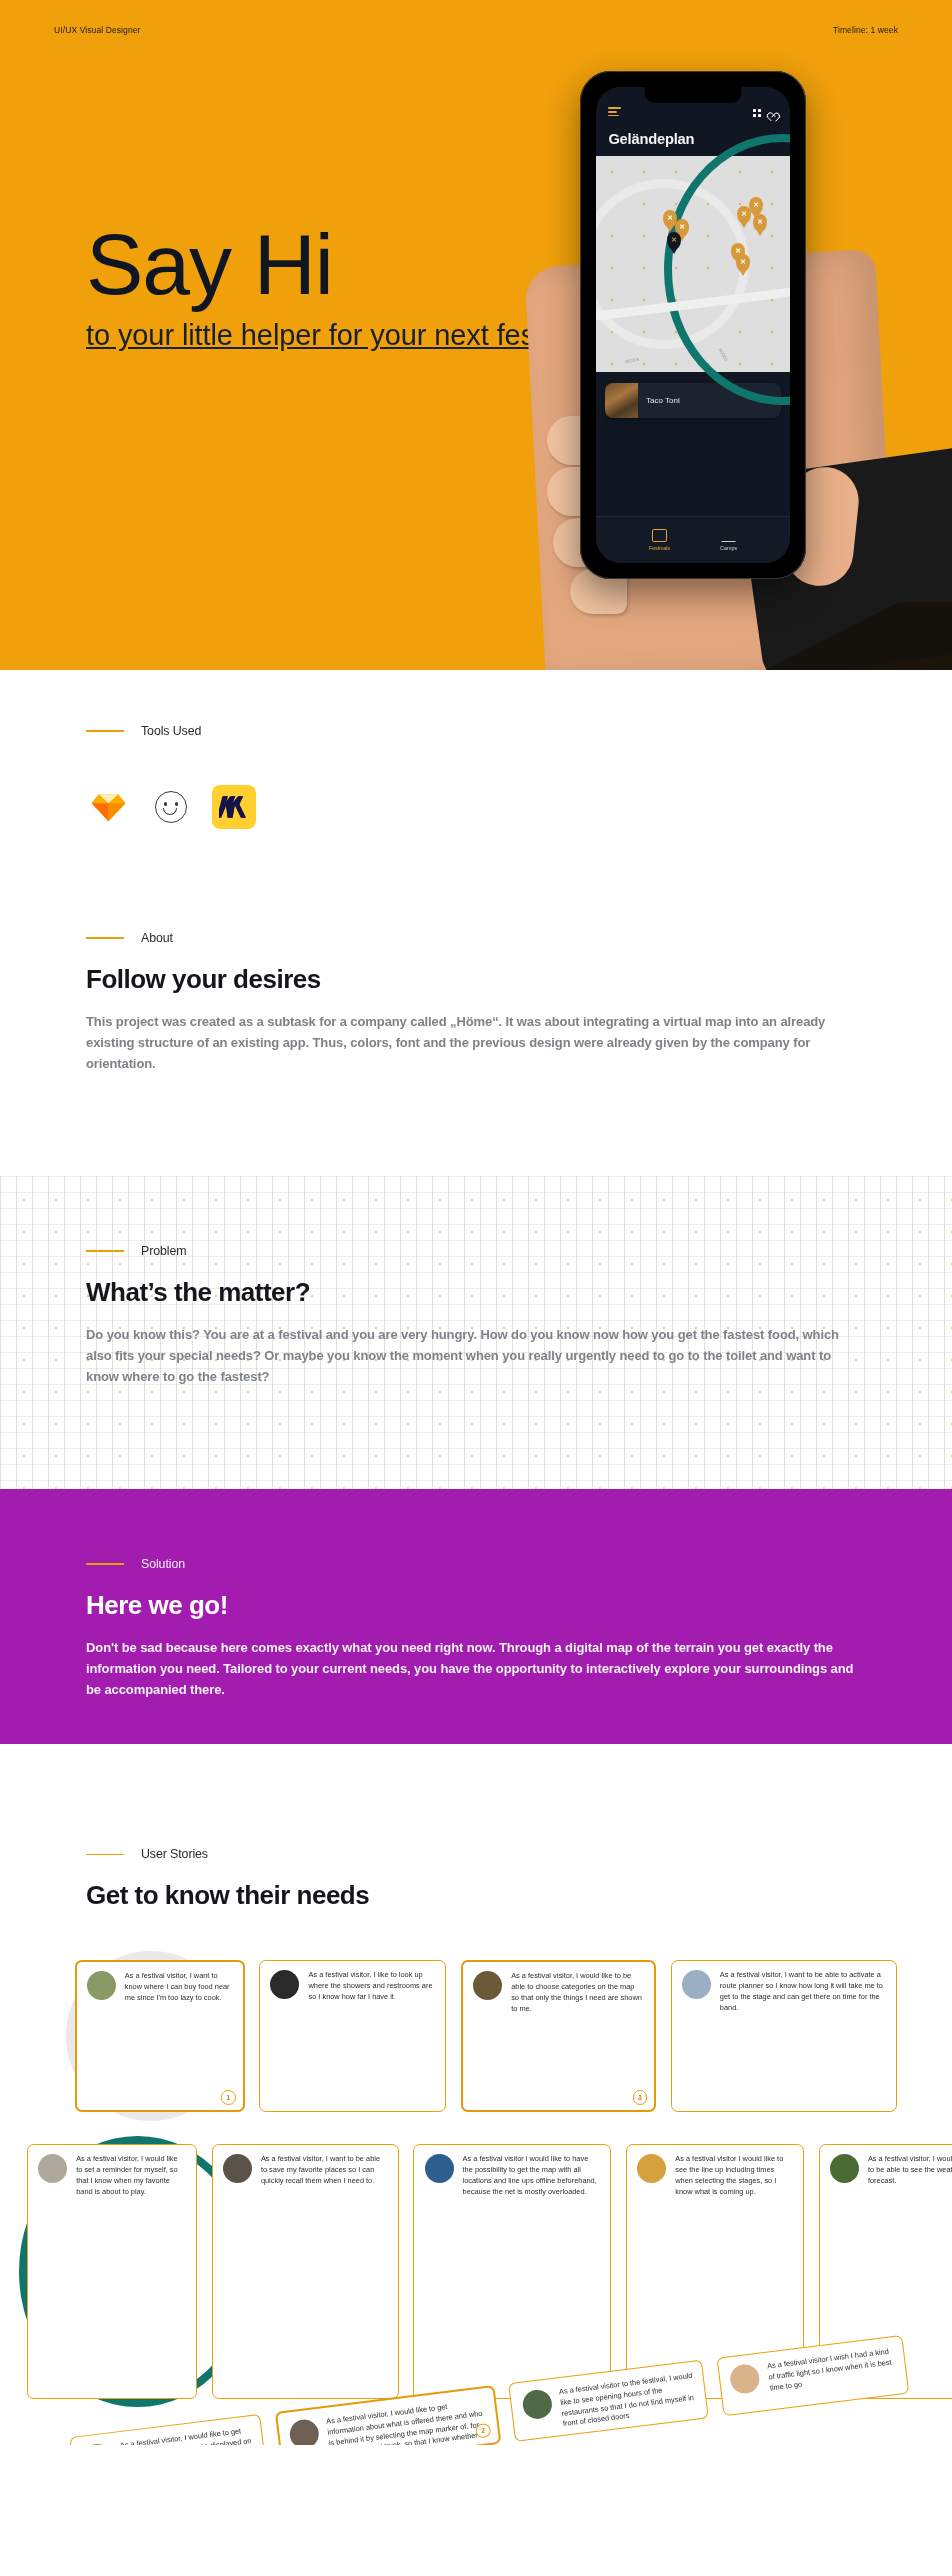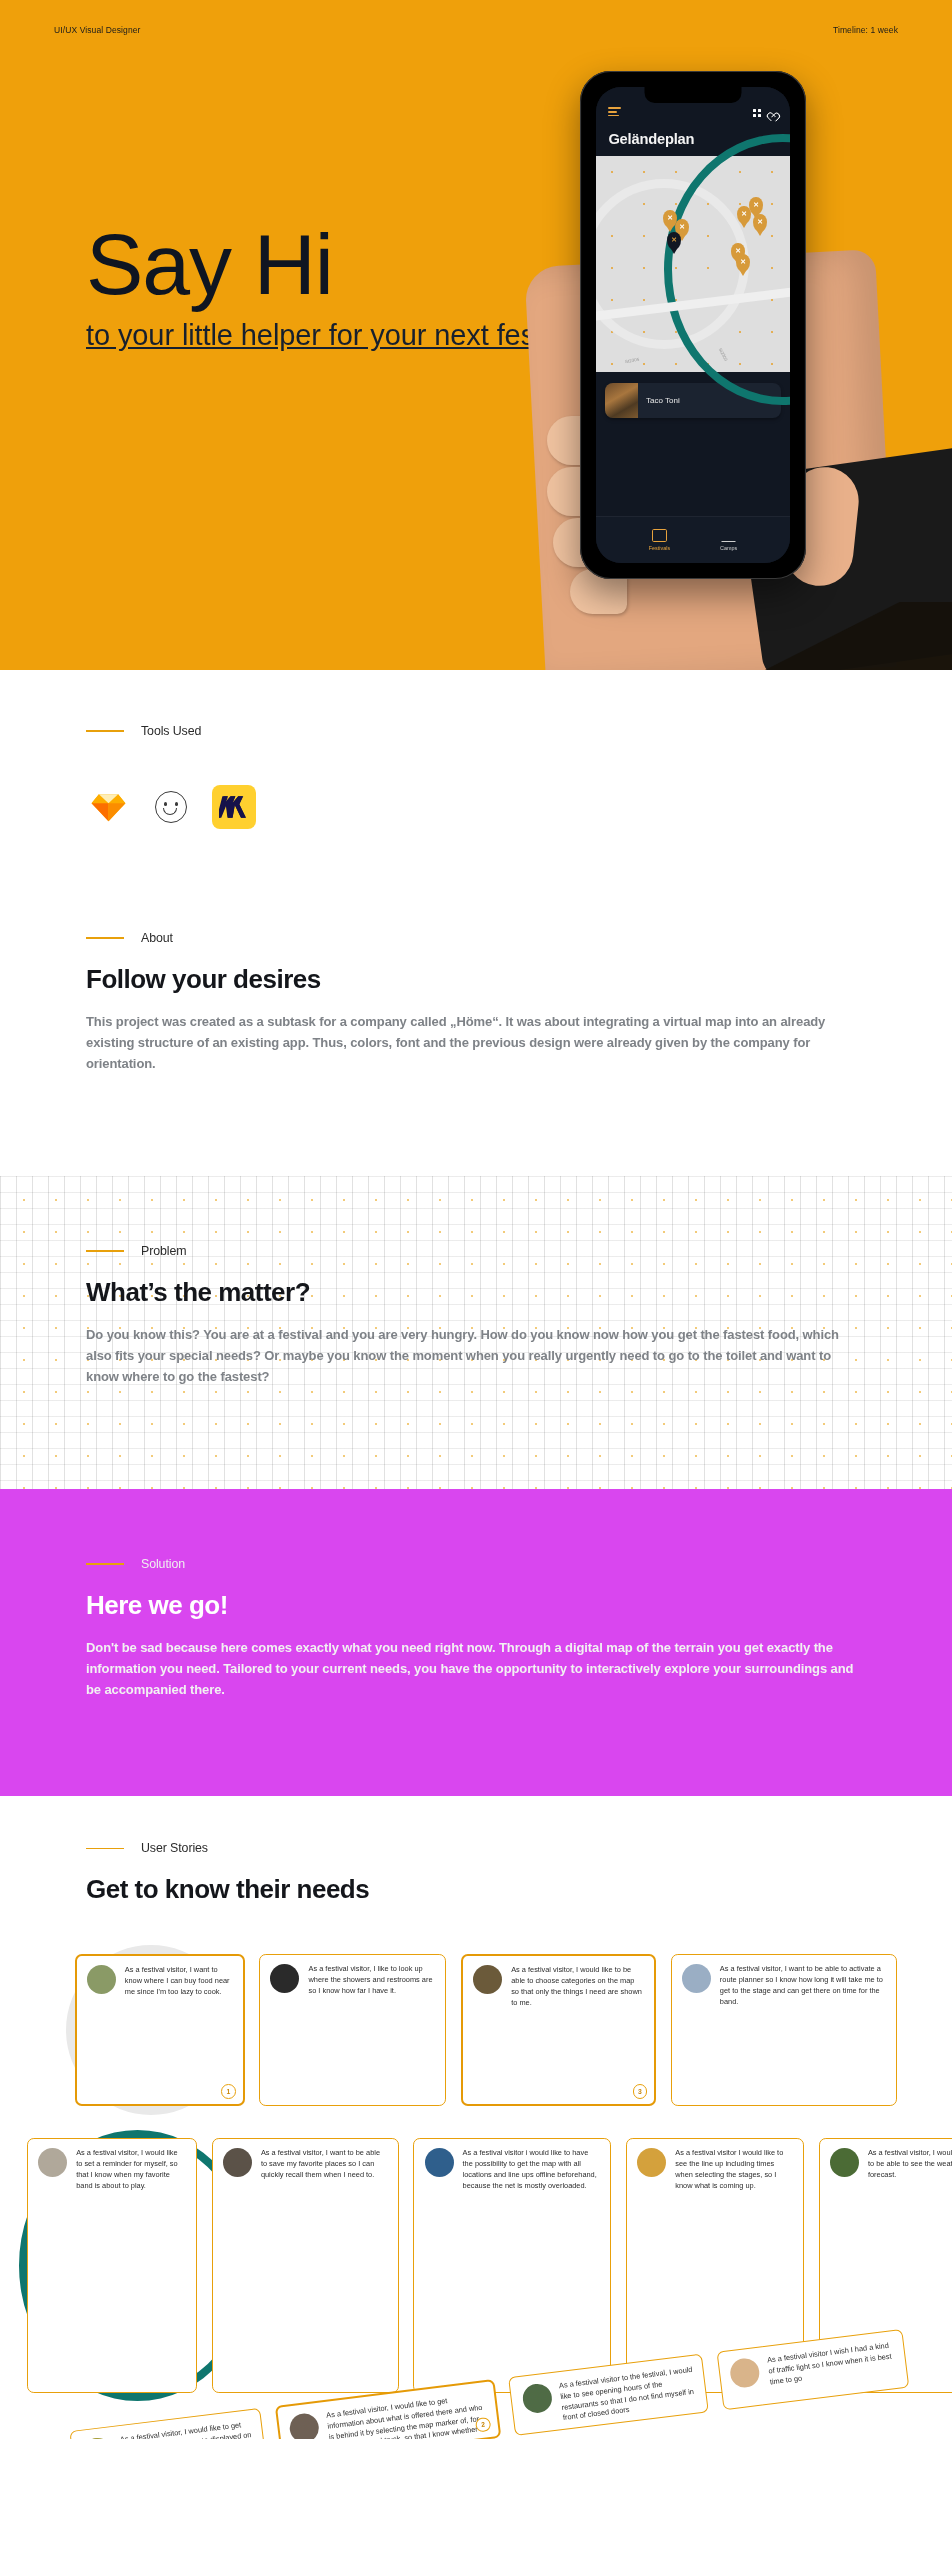--- a/index.html
+++ b/index.html
@@ -207,29 +207,29 @@
       repeating-linear-gradient(to right, rgba(120,120,120,.22) 0 0.6px, transparent 0.6px 16px),
       repeating-linear-gradient(to bottom, rgba(120,120,120,.14) 0 0.6px, transparent 0.6px 16px),
       radial-gradient(circle, rgba(232,160,11,.55) 1.1px, transparent 1.3px);
     background-size:16px 16px, 16px 16px, 32px 32px;
     background-position:0 0, 0 0, 8px 8px;
   }
   .problem-sec .section-inner { position:relative; z-index:2; }
 
   
   .solution-sec {
-    background:#d946ef; color:#fff;
-    padding-top:68px; padding-bottom:96px;
+    background:#a21caf; color:#fff;
+    padding-top:68px; padding-bottom:44px;
   }
   .solution-sec .eyebrow .lbl { color:#f0f0f0; }
   .solution-sec .h2 { color:#fff; }
   .solution-sec .body { color:#f2f2f2; }
 
   
-  .stories-sec { padding-top:45px; padding-bottom:0; }
+  .stories-sec { padding-top:79px; padding-bottom:0;margin-top:24px; }
   .stories-rows { margin-top:40px; }
   .srow { display:flex; gap:14.7px; margin-bottom:14.7px; align-items:stretch; }
   .srow.r1 { margin-left:-20.4px; }
   .srow.r2 { margin-left:-67px; }
   .srow.r3 { margin-left:-17px; }
   .card {
     background:#fff; border:0.9px solid #E8A00B; border-radius:6.8px;
     padding:9px 10.2px; display:flex; gap:9px; align-items:flex-start;
     position:relative; flex:0 0 auto; min-height:59px;
   }

